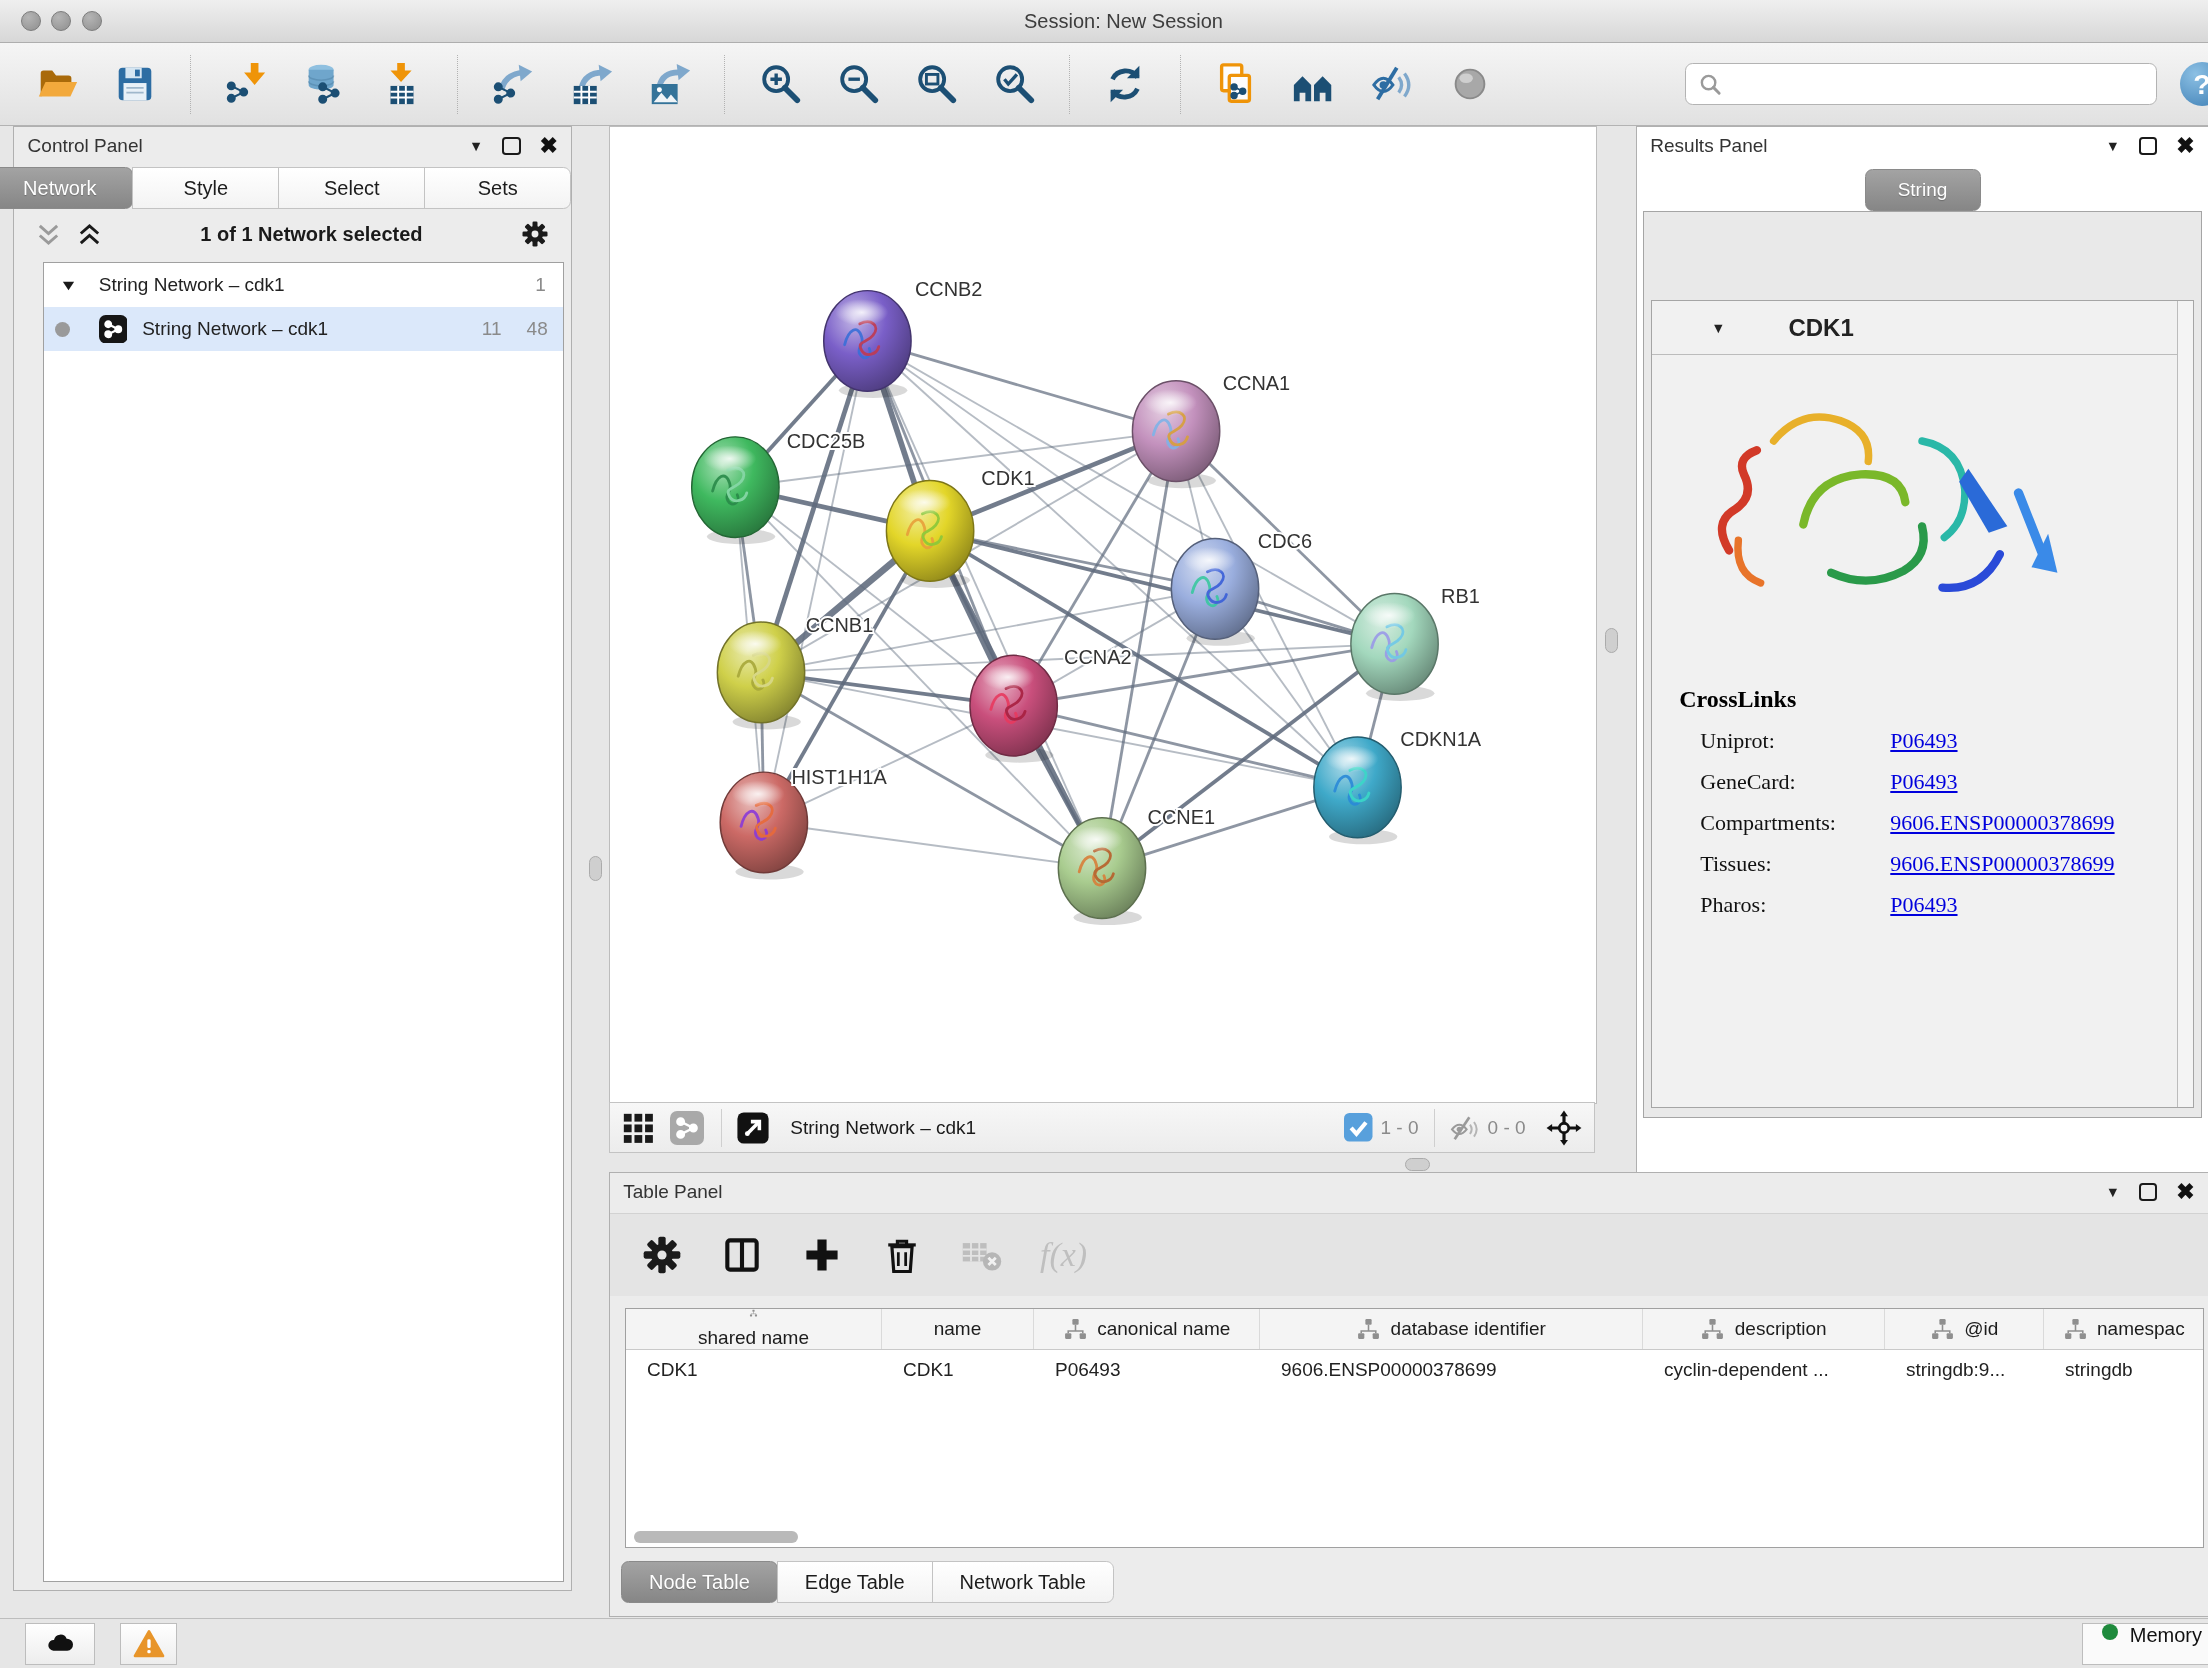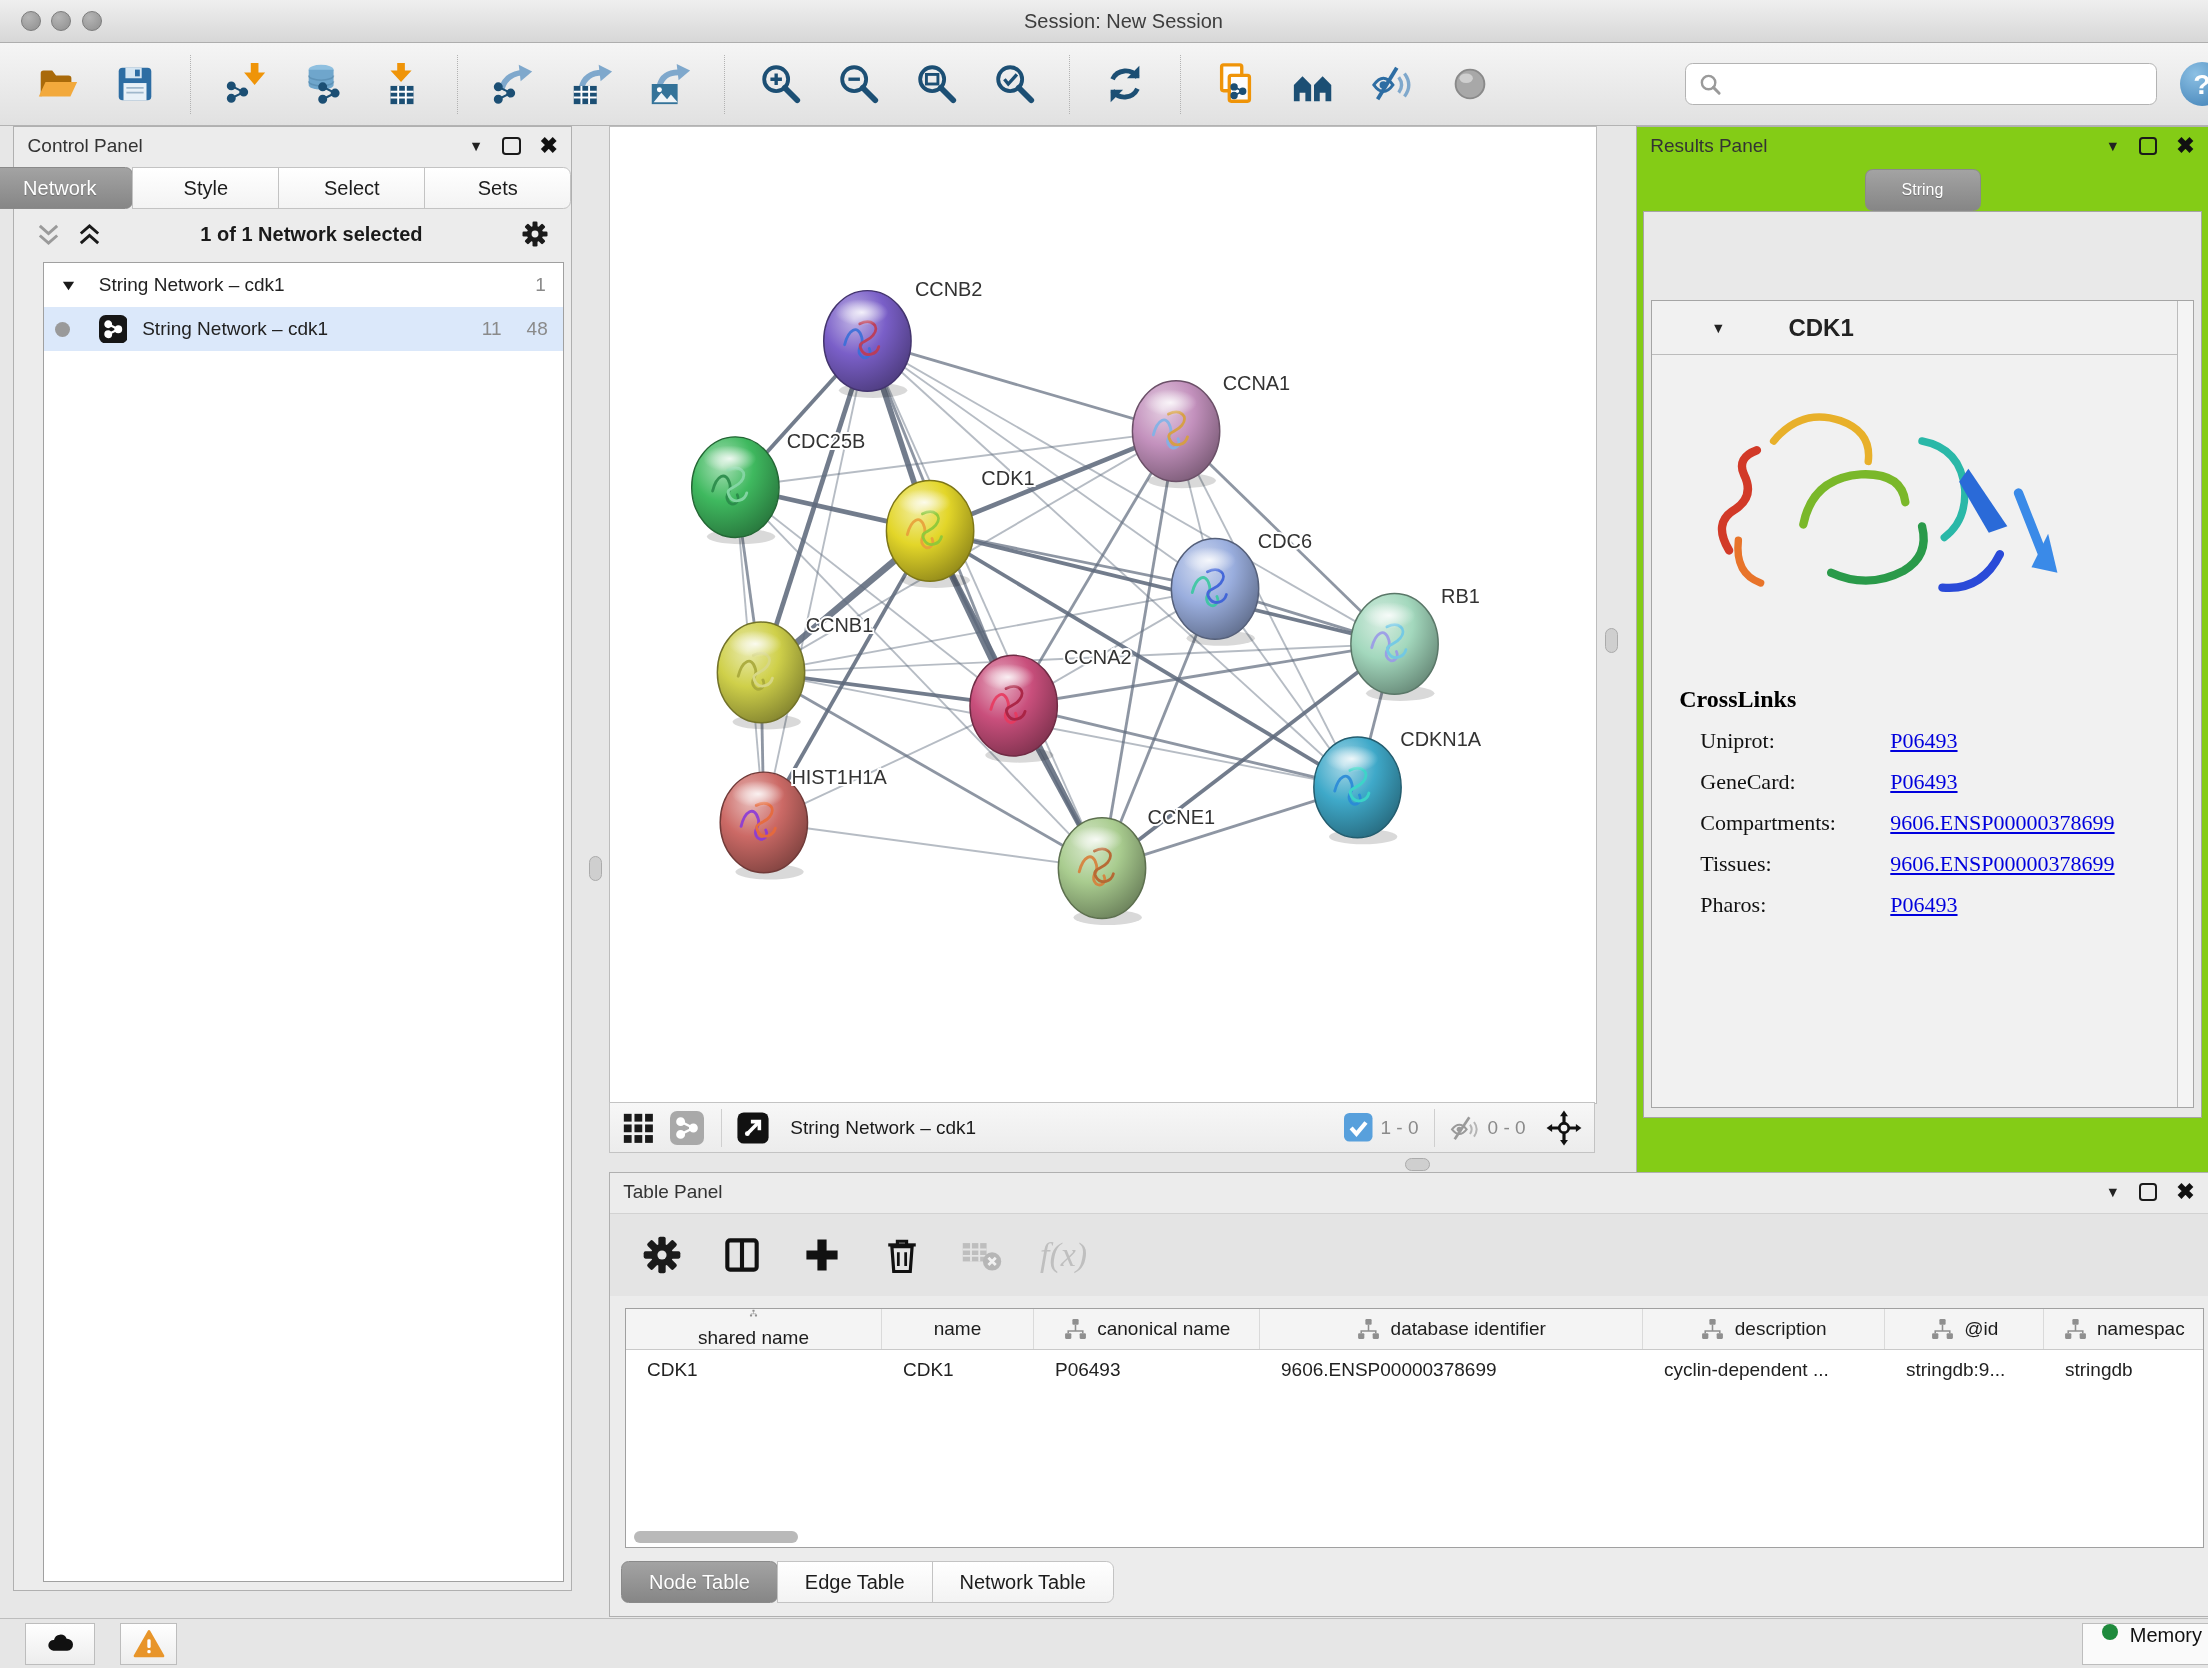--- a/index.html
+++ b/index.html
@@ -69,25 +69,25 @@
     display:flex;align-items:center;padding:0 11.4px;box-sizing:border-box;}
   #net-footer .fi{width:34px;height:34px;margin-right:15px;flex:0 0 auto;}
   #net-footer .fdiv{height:38px;border-left:1px solid #cfcfcf;margin:0 13.3px 0 1.9px;}
   #net-footer .ftitle{font-size:19px;color:#1a1a1a;margin-left:5.7px;}
   #net-footer .spacer{flex:1;}
   #net-footer .cnttxt{font-size:19px;color:#8a8a8a;margin:0 13.3px 0 7.6px;}
   .grip{position:absolute;background:#cfcfcf;border:1px solid #ababab;border-radius:7.6px;}
 
   
   #results-panel{position:absolute;left:1636px;top:126px;width:573px;height:1463px;
-    background:#84cc16;border:1px solid #b0b0b0;box-sizing:border-box;}
+    background:#ffffff;border:1px solid #b0b0b0;box-sizing:border-box;}
   .rp-tabwrap{display:flex;justify-content:center;margin-top:3.8px;}
   .string-tab{min-width:114px;height:40px;line-height:40px;text-align:center;
     background:linear-gradient(#a3a3a3,#868686);border:1px solid #8a8a8a;border-radius:7.6px;
-    color:#fff;font-size:16px;text-shadow:0 1px 1px rgba(0,0,0,.25);}
+    color:#fff;font-size:19px;text-shadow:0 1px 1px rgba(0,0,0,.25);}
   .rp-outer{position:absolute;left:5.7px;right:5.7px;top:84px;height:905px;
     background:#e9e9e9;border:1px solid #a5a5a5;}
   .rp-buttons{display:flex;justify-content:center;gap:57px;margin-top:28.5px;}
   .rp-btn{height:42px;line-height:42px;padding:0 34px;font-size:20px;color:#111;
     background:linear-gradient(#fff,#f1f1f1);border:1px solid #c2c2c2;border-radius:8.6px;
     box-shadow:0 1px 1.9px rgba(0,0,0,.12);}
   .rp-section{position:absolute;left:7.6px;right:7.6px;top:88px;bottom:9.5px;
     background:#f1f1f1;border:1px solid #a5a5a5;overflow:hidden;}
   .sec-head{display:flex;align-items:center;height:53px;border-bottom:1px solid #bcbcbc;}
   .sec-head .caret{margin-left:59px;}

